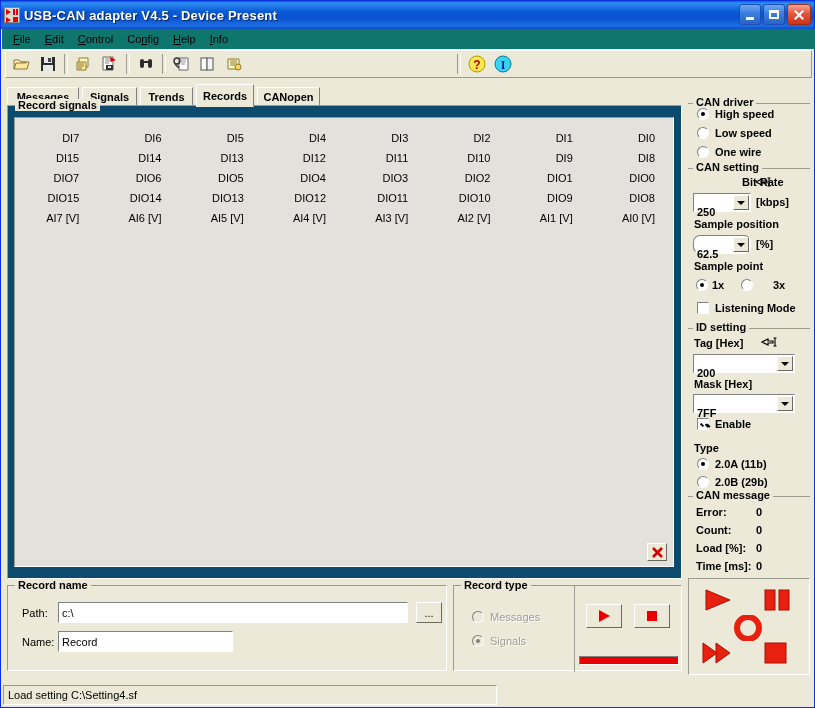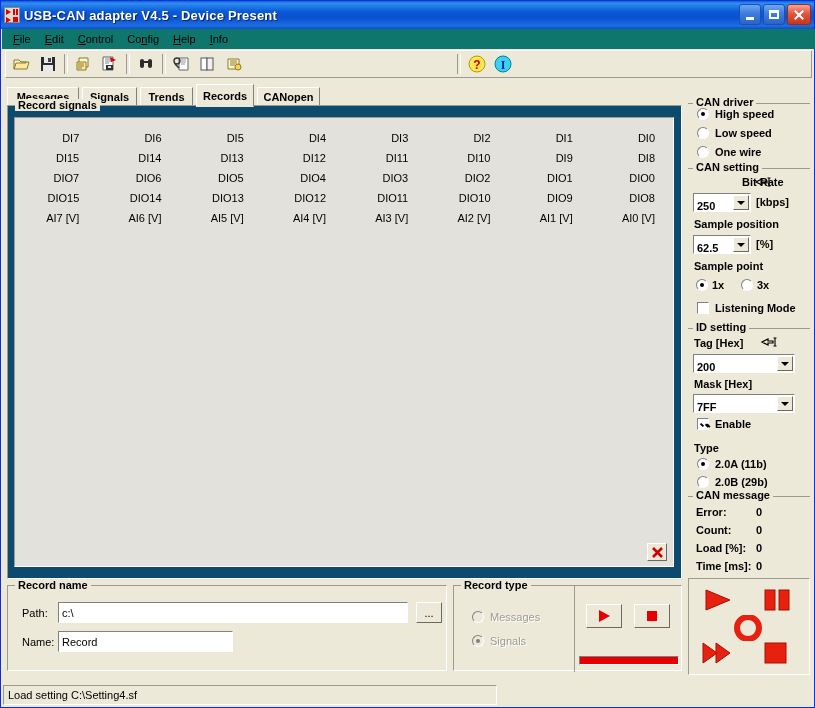--- a/index.html
+++ b/index.html
@@ -175,21 +175,21 @@
   .gb2 .lg{
     position:absolute;top:-8px;left:5px;background:#ece9d8;padding:0 3px;
     font-size:11px;font-weight:bold;color:#000;white-space:nowrap;
   }
   .side-label{font-size:11px;font-weight:bold;color:#000;}
   .combo{
     display:flex;align-items:stretch;background:#fff;
     border:1px solid;border-color:#808080 #fff #fff #808080;
     box-sizing:border-box;height:19px;
   }
-  .combo .val{flex:1;font-size:11px;padding:6px 0 0 3px;color:#000;font-weight:bold;}
+  .combo .val{flex:1;font-size:11px;padding:12px 0 0 3px;color:#000;font-weight:bold;}
   .combo .arw{
     width:16px;background:#ece9d8;border:1px solid;
     border-color:#fff #6a6a62 #6a6a62 #fff;margin:1px;
     display:flex;align-items:center;justify-content:center;box-sizing:border-box;
   }
   .tri-d{width:0;height:0;border-left:4px solid transparent;border-right:4px solid transparent;border-top:4px solid #000;}
   .chk{
     width:12px;height:12px;background:#fff;
     border:1px solid;border-color:#808080 #fff #fff #808080;
     box-sizing:border-box;position:relative;flex:0 0 auto;
@@ -462,34 +462,34 @@
     </span>
     <div class="combo" style="position:absolute;left:5px;top:96px;width:58px;">
       <span class="val">250</span>
       <span class="arw">
           <i class="tri-d"></i>
         </span>
     </div>
     <span class="side-label" style="position:absolute;left:68px;top:99px;">[kbps]</span>
 
     <span class="side-label" style="position:absolute;left:6px;top:121px;">Sample position</span>
-    <div class="combo" style="position:absolute;left:5px;top:138px;width:58px;">
+    <div class="combo" style="position:absolute;left:5px;top:138px;width:58px;border-radius:7px;">
       <span class="val">62.5</span>
       <span class="arw">
           <i class="tri-d"></i>
         </span>
     </div>
     <span class="side-label" style="position:absolute;left:68px;top:141px;">[%]</span>
 
     <span class="side-label" style="position:absolute;left:6px;top:163px;">Sample point</span>
     <div class="rrow" style="position:absolute;left:8px;top:182px;gap:4px;">
       <span class="radio on"></span>
       <span class="side-label">1x</span>
     </div>
-    <div class="rrow" style="position:absolute;left:53px;top:182px;gap:4px;">
+    <div class="rrow" style="position:absolute;left:53px;top:182px;gap:20px;">
       <span class="radio"></span>
       <span class="side-label">3x</span>
     </div>
     <div class="rrow" style="position:absolute;left:9px;top:205px;gap:6px;">
       <span class="chk"></span>
       <span class="side-label">Listening Mode</span>
     </div>
 
     <div class="gb2" style="top:231px;height:100px;">
       <span class="lg">ID setting</span>

